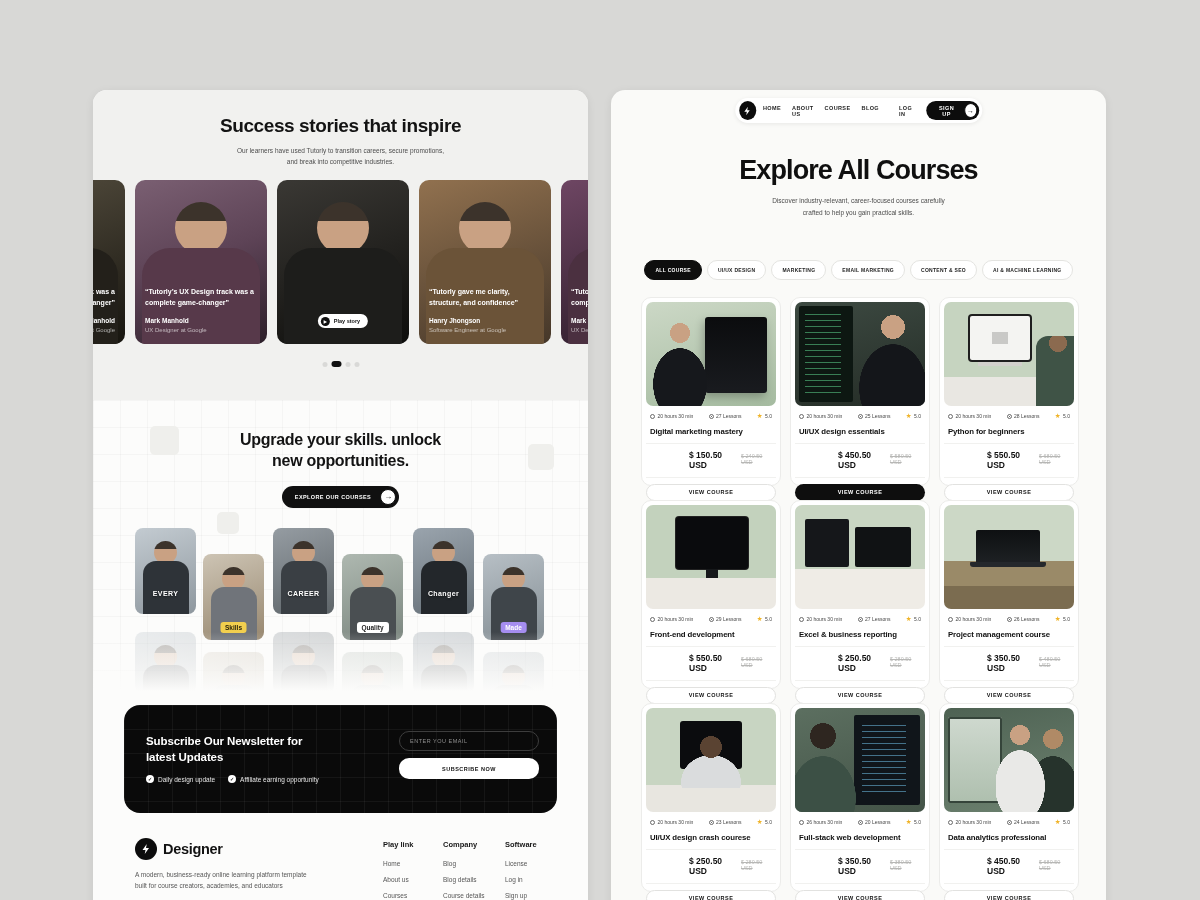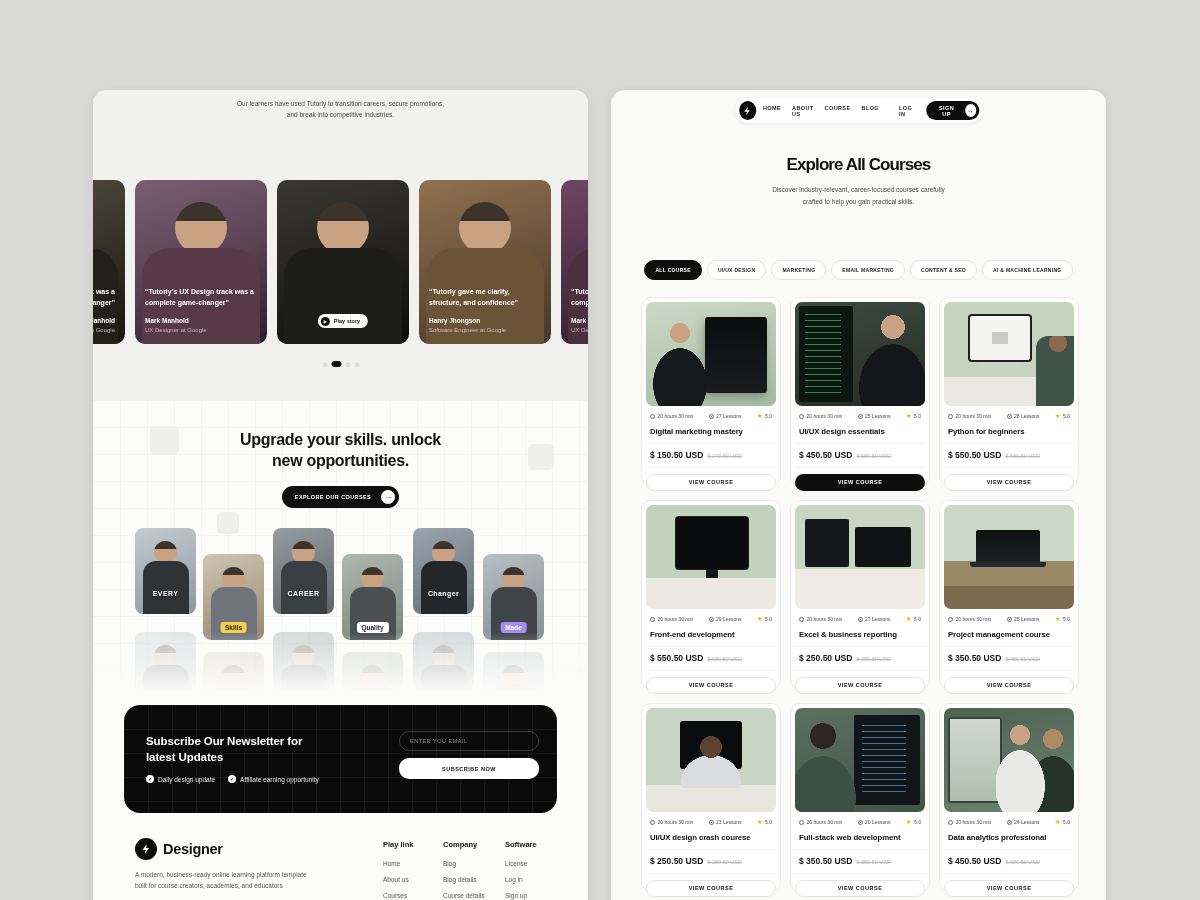--- a/index.html
+++ b/index.html
@@ -145,21 +145,21 @@
   .nav-items { display:flex; gap:11px; }
   .nav-item { font-size:5.5px; font-weight:700; letter-spacing:.4px; color:#1d1d1d; cursor:pointer; }
   .nav-login { font-size:5.5px; font-weight:700; letter-spacing:.4px; color:#1d1d1d;
       margin:0 8px 0 20px; cursor:pointer; }
   .signup-btn { display:flex; align-items:center; background:#0c0c0c; border:none; height:19px;
       border-radius:10px; padding:0 2px 0 9px; cursor:pointer; }
   .signup-btn .lbl { color:#fff; font-size:5.5px; font-weight:700; letter-spacing:.4px; }
   .signup-btn .arrow-circle { width:15px; height:15px; margin-left:6px; font-size:7px; }
 
   
-  .r-title { padding-top:66px; text-align:center; font-size:17px; font-weight:700;
+  .r-title { padding-top:66px; text-align:center; font-size:27px; font-weight:700;
       letter-spacing:-.9px; line-height:1.08; color:#0f0f0f; }
   .r-sub { margin-top:10px; text-align:center; font-size:6.5px; line-height:1.75; color:#4c4c4c; }
   .filters { position:absolute; top:170px; left:0; width:100%; display:flex;
       justify-content:center; gap:5px; }
   .filter-pill { height:20px; display:flex; align-items:center; padding:0 10px; border-radius:10px;
       background:#fff; border:1px solid #e4e4e1; font-size:5px; font-weight:700; letter-spacing:.3px;
       color:#1d1d1d; cursor:pointer; white-space:nowrap; }
   .filter-pill.active { background:#0e0e0e; color:#fff; border-color:#0e0e0e; }
 
   
@@ -225,34 +225,35 @@
   .c-meta { display:flex; align-items:center; justify-content:space-between;
       margin-top:7px; padding:0 4px; font-size:5px; color:#454545; }
   .c-meta .grp { display:flex; align-items:center; gap:2.5px; }
   .ic-clock,.ic-lessons { width:5px; height:5px; border:1px solid #6a6a6a; border-radius:50%; }
   .ic-lessons { background:radial-gradient(circle 1px at 50% 50%, #6a6a6a 99%, transparent); }
   .ic-star { color:#f0b429; font-size:6.5px; line-height:1; }
   .c-title { margin-top:7px; padding:0 4px 7px; font-size:7.8px; font-weight:700;
       letter-spacing:-.1px; color:#101010; border-bottom:1px solid #f1f1ef; }
   .c-price { display:flex; align-items:baseline; gap:4px; padding:6px 4px 7px;
       border-bottom:1px solid #f1f1ef; }
-  .c-price .now { font-size:8.5px; font-weight:700; color:#101010; }
+  .c-price .now { font-size:8.5px; font-weight:700; color:#101010;margin-left:39px; }
   .c-price .old { font-size:5.5px; color:#b7b7b5; text-decoration:line-through; }
   .c-btn { display:block; width:100%; height:17px; margin-top:6px; border-radius:9px;
       font-size:5.5px; font-weight:700; letter-spacing:.5px; cursor:pointer;
       font-family:"Liberation Sans",sans-serif; }
   .c-btn.outline { background:#fff; border:1px solid #e2e2e0; color:#111; }
   .c-btn.filled  { background:#0e0e0e; border:none; color:#fff; }
 </style>
 </head>
 <body>
 
 <div class="page page-left">
 
   <section class="hero">
+    <h1 class="hero-title">Success stories that inspire</h1>
     <p class="hero-sub">
       <span>Our learners have used Tutorly to transition careers, secure promotions,</span><br>
       <span>and break into competitive industries.</span>
     </p>
 
     <div class="t-row">
 
         <div class="t-card th-olive quote">
           <div class="t-text">
             <div class="t-quote">“Tutorly’s UX Design track was a complete game-changer”</div>

